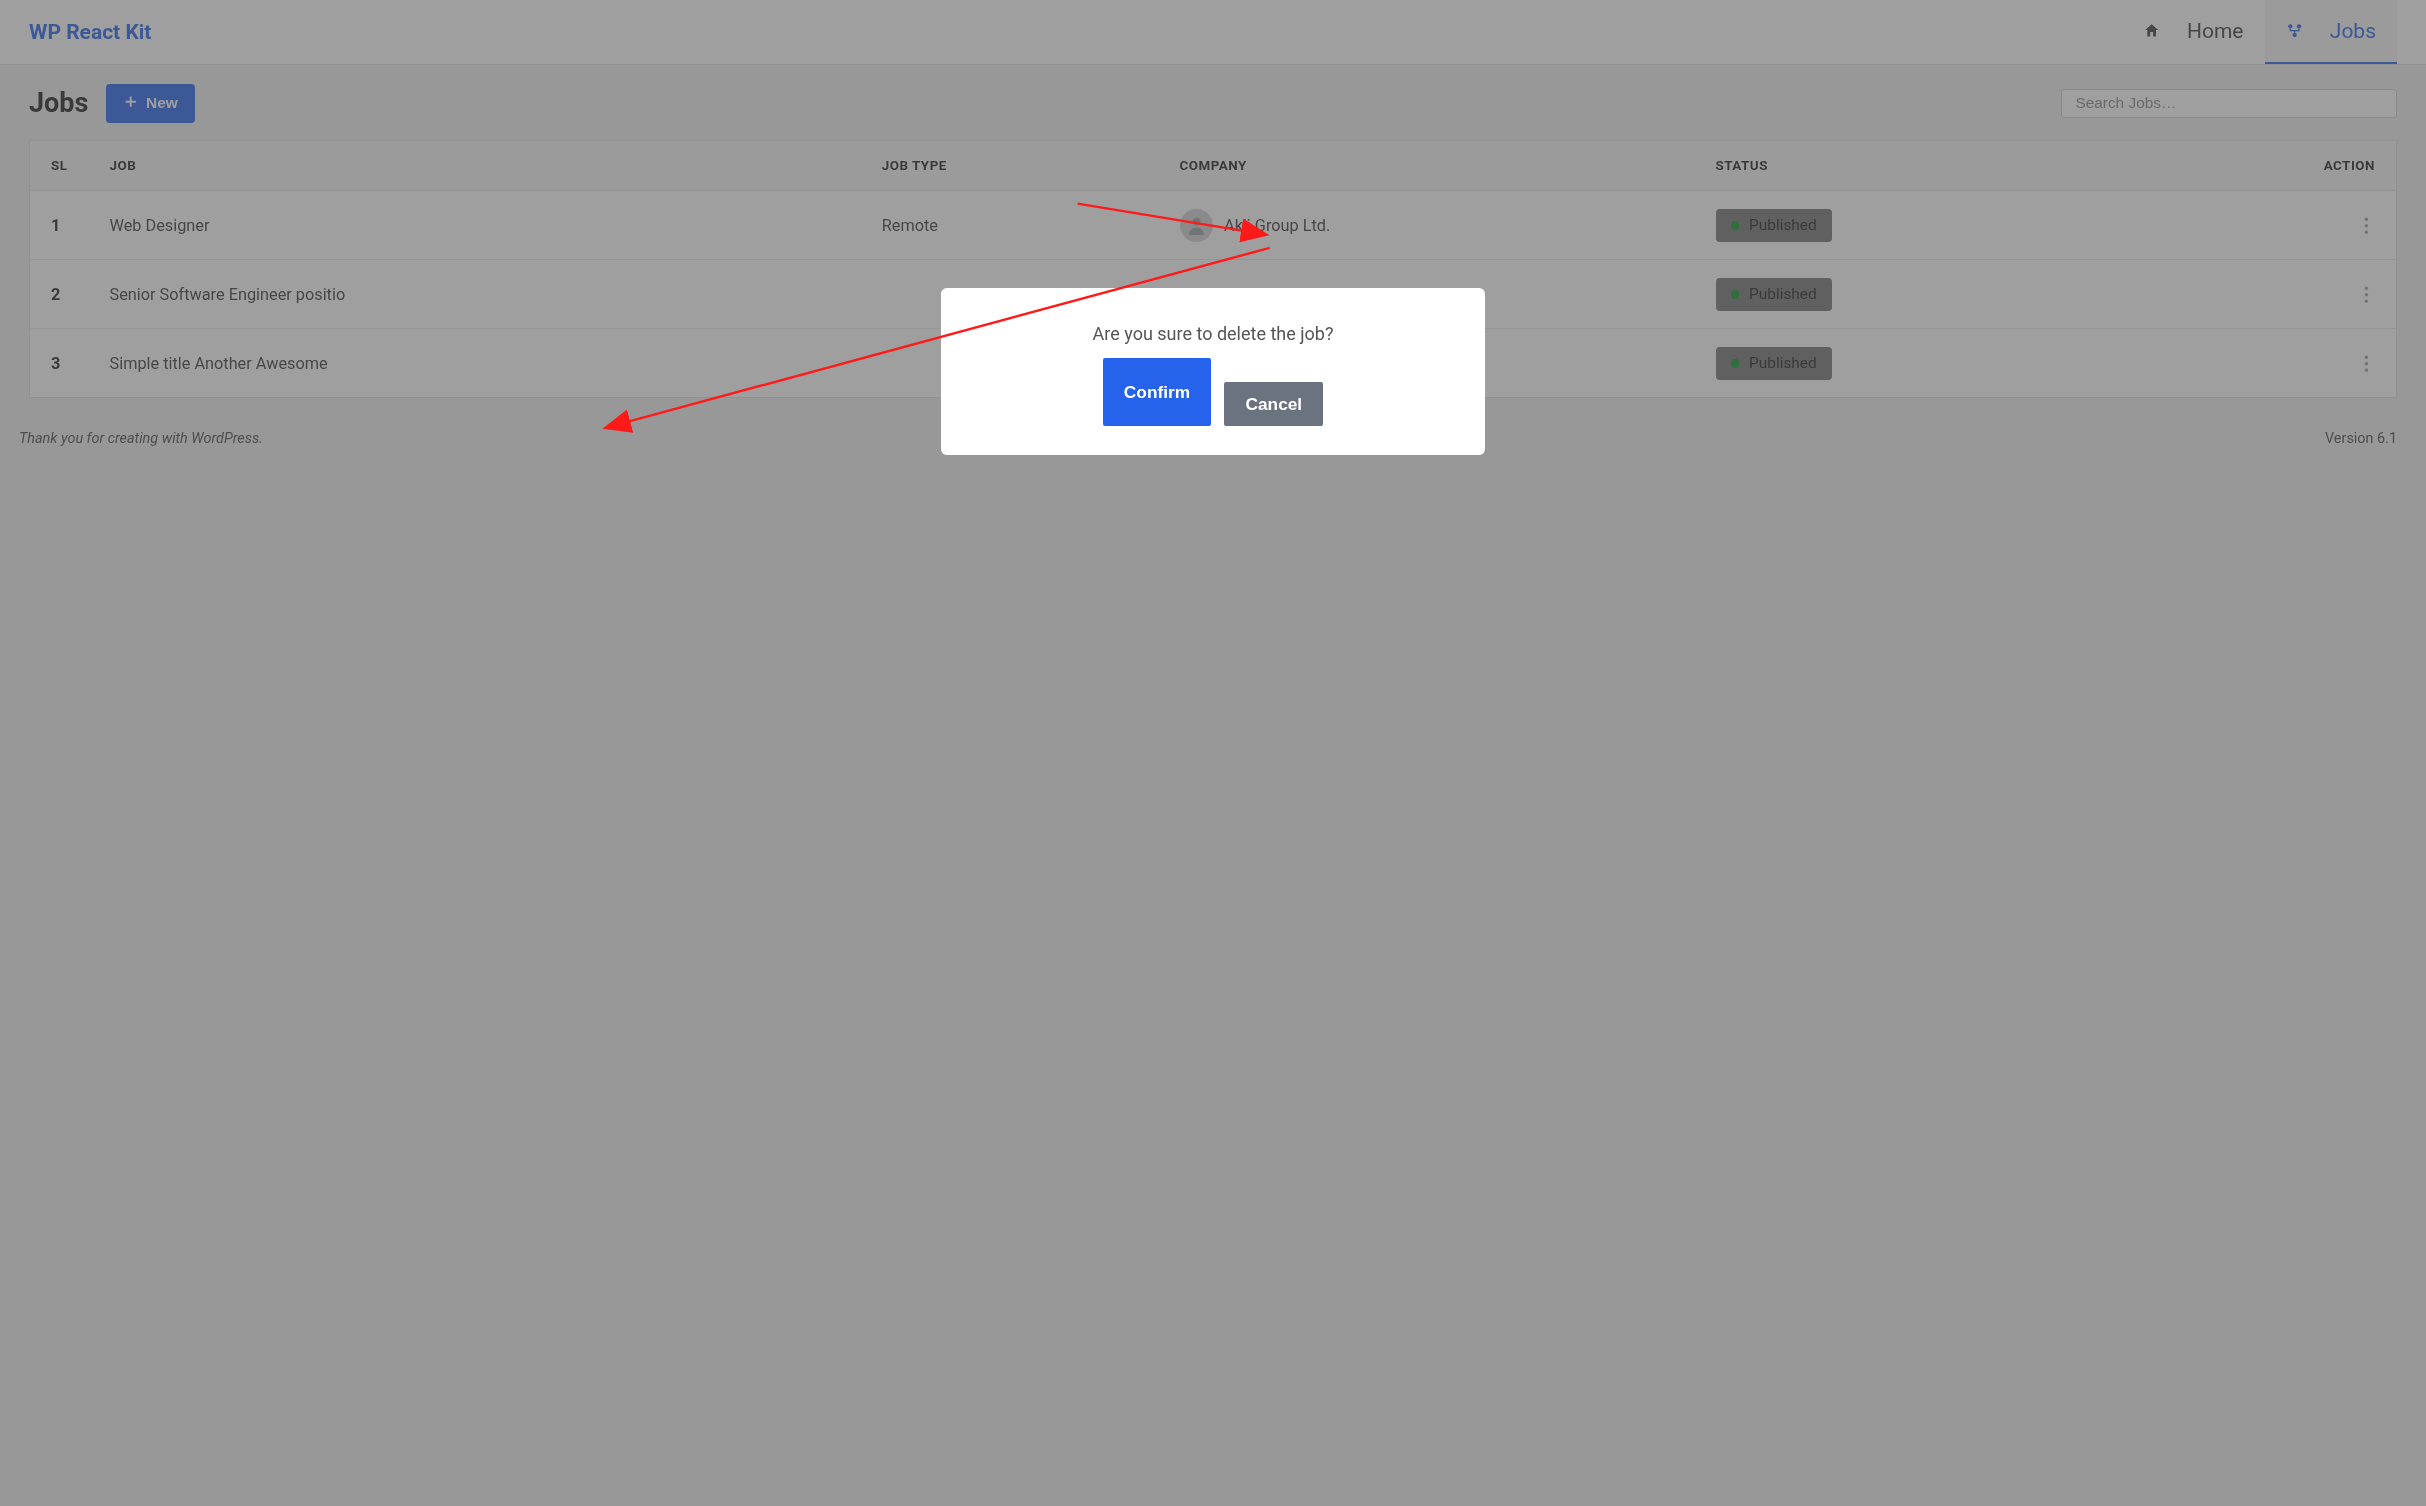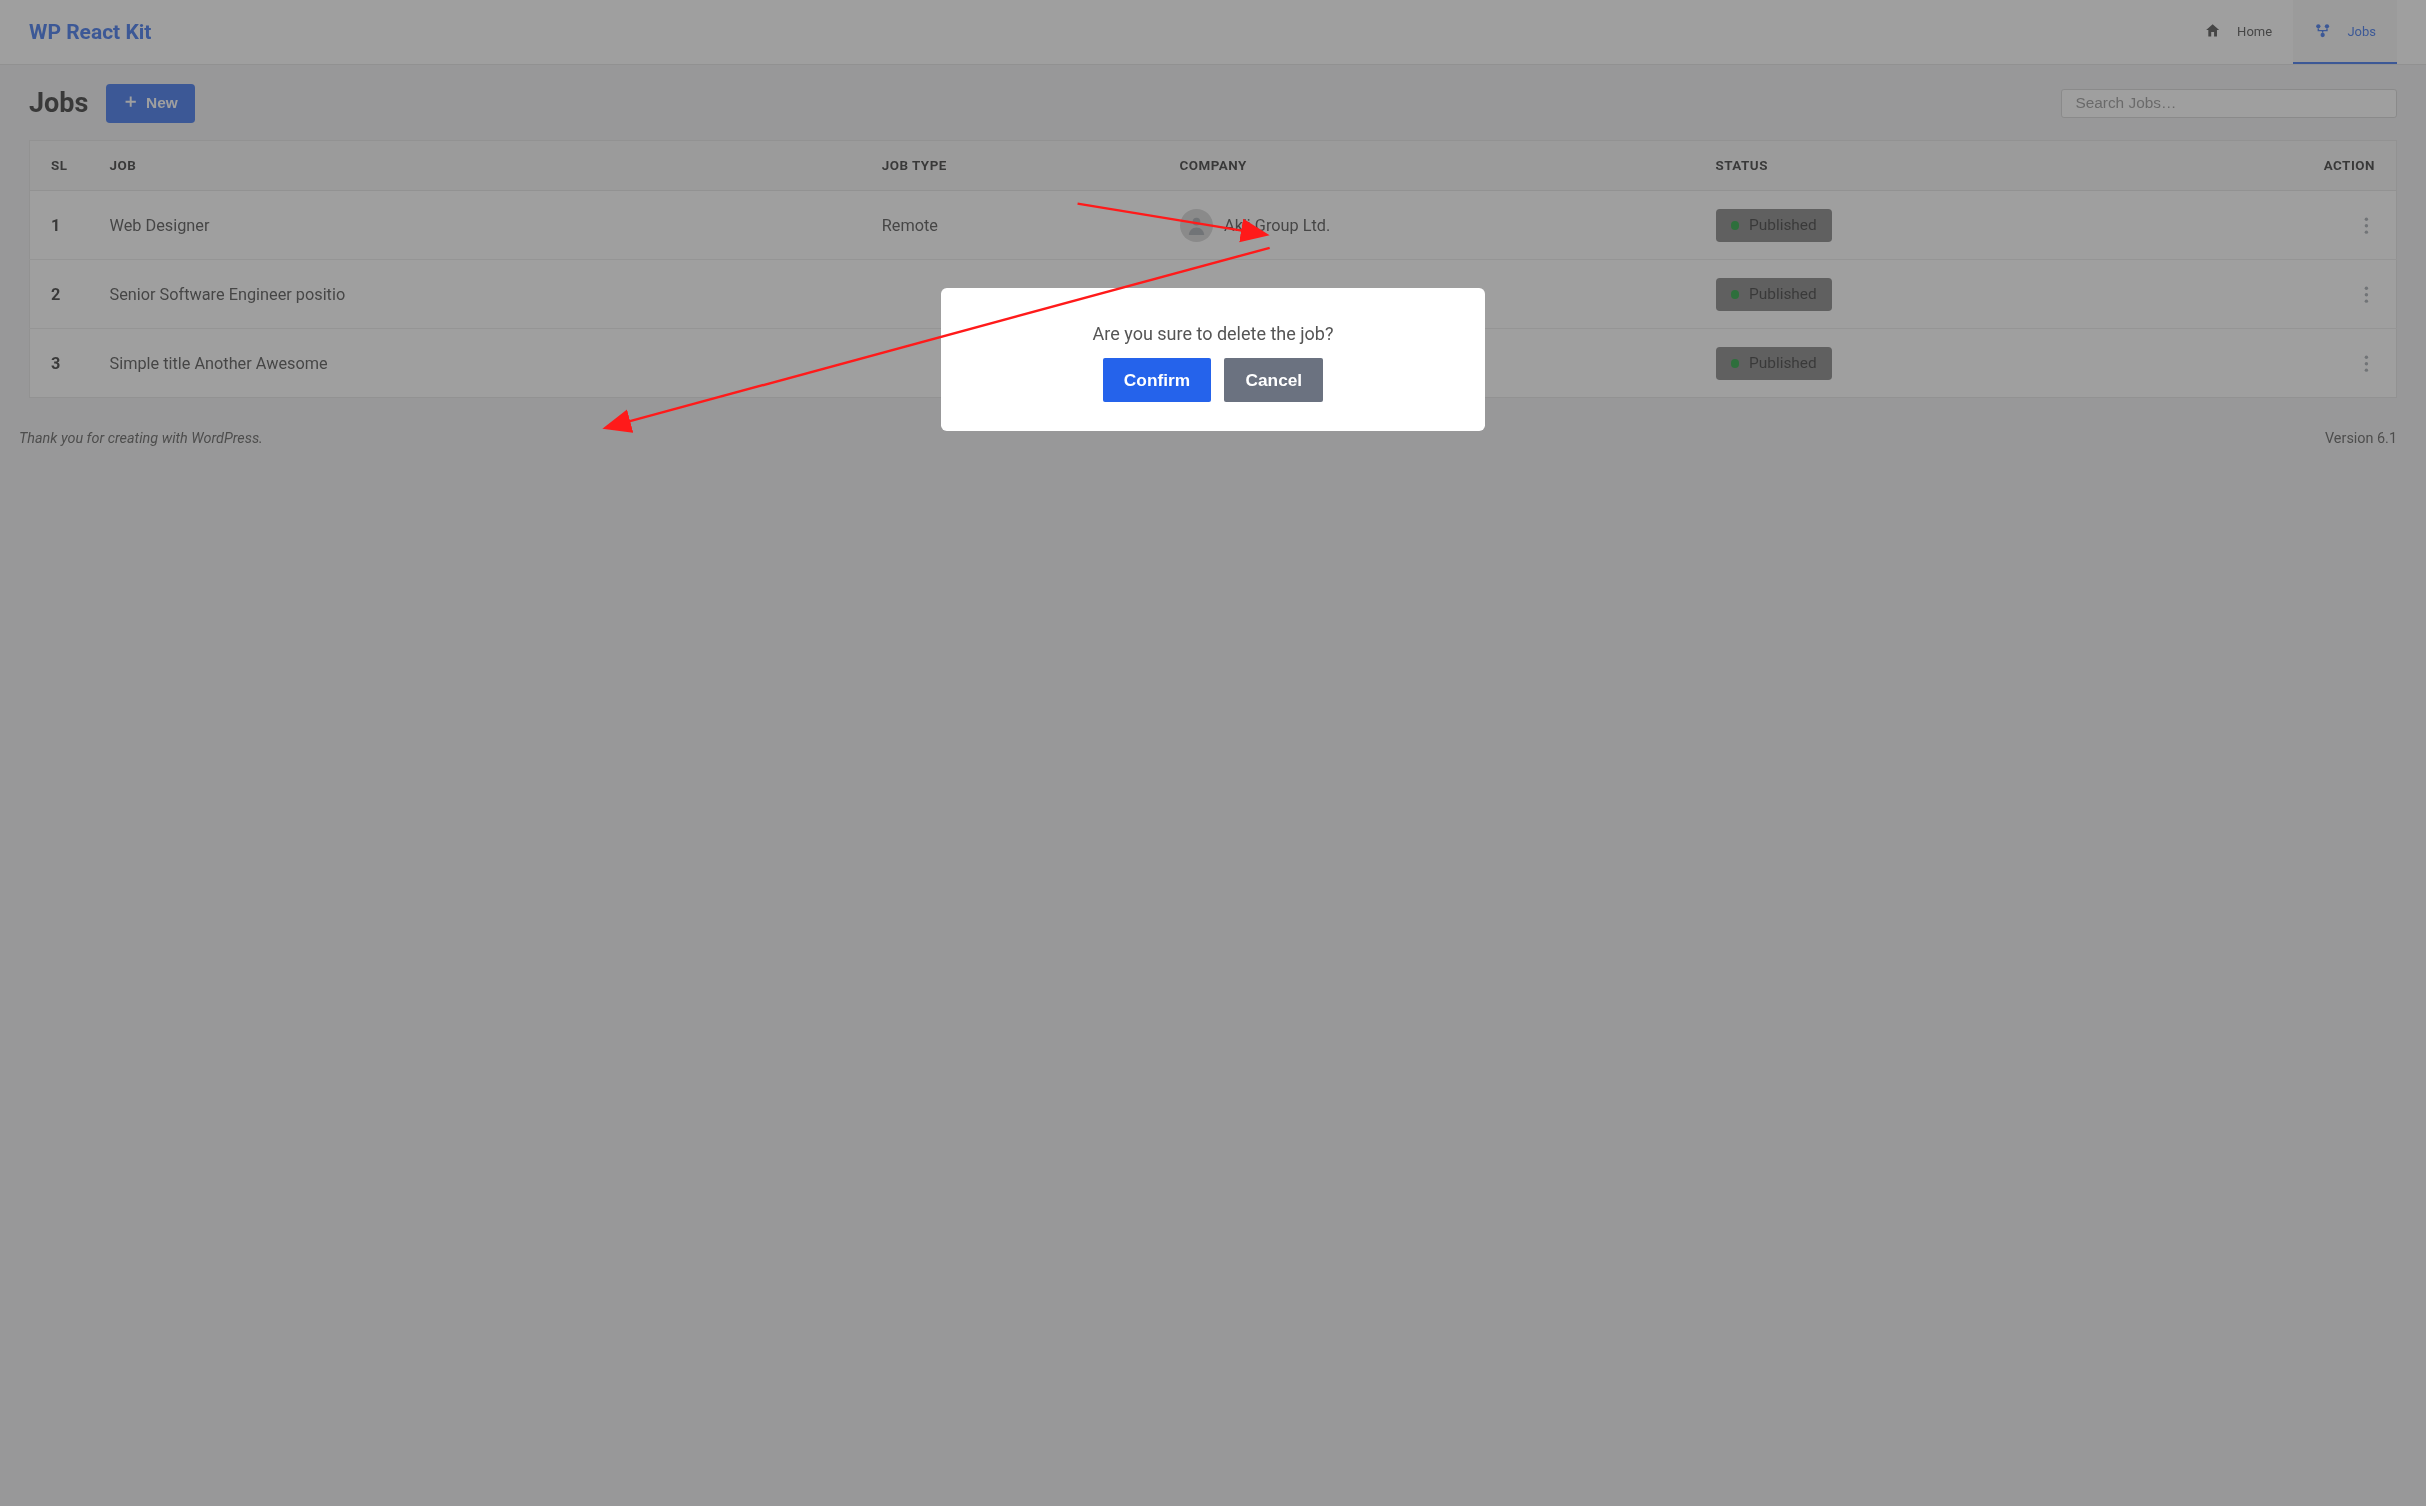--- a/index.html
+++ b/index.html
@@ -27,27 +27,27 @@
       font-weight: 700;
     }
     .nav {
       display: flex;
       gap: 0;
       height: 100%;
     }
     .nav-item {
       display: flex;
       align-items: center;
-      gap: 16px;
+      gap: 27px;
       padding: 8px 21px;
       color: #3a3a3a;
       cursor: pointer;
       height: 100%;
       border-bottom: 2.9px solid transparent;
-      font-size: 13px;
+      font-size: 21px;
     }
     .nav-item.active {
       background: #f6f7f7;
       border-bottom-color: #2563eb;
       color: #2563eb;
     }
     .icon {
       display: inline-flex;
       width: 17.3px;
       height: 17.3px;
@@ -208,21 +208,21 @@
     }
     .btn {
       border: none;
       border-radius: 2px;
       padding: 11.5px 21px;
       font-size: 17.3px;
       font-weight: 600;
       cursor: pointer;
     }
     .btn-confirm { background: #2563eb; color: #fff; }
-    .btn-cancel  { background: #6b7280; color: #fff; }
+    .btn-cancel  { background: #6b7280; color: #fff; margin-top: 24px; }
     
     .arrows { position: fixed; inset: 0; pointer-events: none; }
   </style>
 </head>
 <body>
 
 <div class="app-wrapper">
 
   <div class="topbar">
     <div class="brand">WP React Kit</div>

